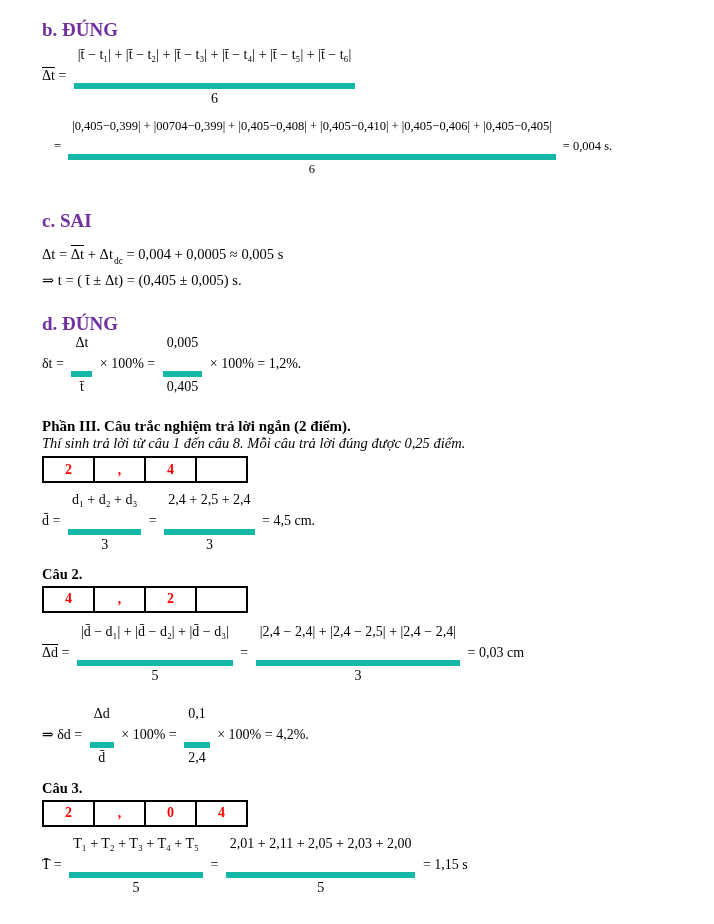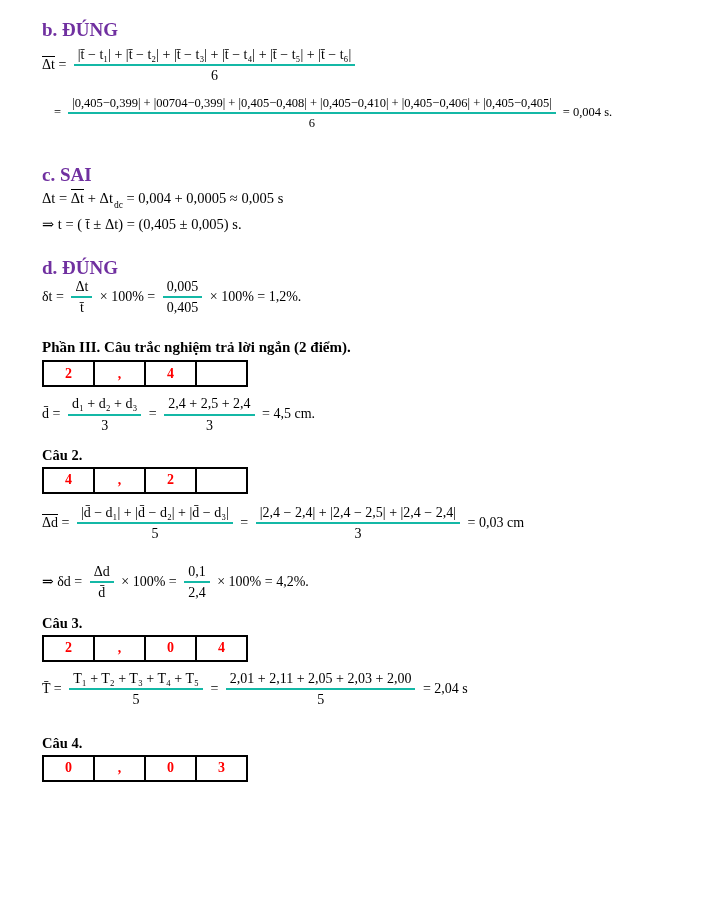--- a/index.html
+++ b/index.html
@@ -21,41 +21,41 @@
   .q-label    { font-size: 14.5px; font-weight: bold; line-height: 16px; }
 
   .formula { font-size: 14px; line-height: 1.3; white-space: nowrap; }
   .f-small { font-size: 12.5px; }
   .f-line  { font-size: 14.5px; }
 
   .frac {
     display: inline-flex; flex-direction: column; align-items: center;
     vertical-align: middle; margin: 0 4px; text-align: center;
   }
-  .frac .num { display: block; padding: 0 4px 0; border-bottom: 2px solid #14b8a6; }
+  .frac .num { display: block; padding: 0 4px 19px; border-bottom: 6px solid #14b8a6; }
   .frac .den { display: block; padding-top: 1px; }
 
   .ovl { display: inline-block; border-top: 1px solid #000; padding-top: 1px; line-height: 1.05; }
   .sub { font-size: 9.5px; vertical-align: -5px; margin-left: 1px; }
 
   .ansbox { display: flex; margin-top: 4px; }
   .cell {
     width: 49px; height: 23px;
     border: 2px solid #000; margin-left: -2px;
     display: flex; align-items: center; justify-content: center;
     font-weight: bold; font-size: 14px;
     color: var(--answer, #FF0000);
   }
   .cell:first-child { margin-left: 0; }
 
   
   .m-f1   { margin-top: 8px; }
   .m-f2   { margin-top: 10px; margin-left: 12px; }
   .m-secC { margin-top: 36px; }
-  .m-cl1  { margin-top: 6px; font-family: Liberation Serif, serif; }
+  .m-cl1  { margin-top: 16px; font-family: Liberation Serif, serif; }
   .m-cl2  { margin-top: 4px; }
   .m-secD { margin-top: 26px; }
   .m-df   { margin-top: 2px; }
   .m-p3   { margin-top: 22px; }
   .m-q    { margin-top: 12px; }
   .m-qf   { margin-top: 8px; }
   .m-q2f1 { margin-top: 10px; }
   .m-q2l2 { margin-top: 8px; }
   .m-q2l3 { margin-top: 20px; }
   .m-q4   { margin-top: 26px; }
@@ -98,20 +98,21 @@
     </span>
     <span>× 100% =</span>
     <span class="frac">
       <span class="num">0,005</span>
       <span class="den">0,405</span>
     </span>
     <span>× 100% = 1,2%.</span>
   </div>
 
   <div class="part-title m-p3">Phần III. Câu trắc nghiệm trả lời ngắn (2 điểm).</div>
+  <div class="part-sub">Thí sinh trả lời từ câu 1 đến câu 8. Mỗi câu trả lời đúng được 0,25 điểm.</div>
 
   <div class="ansbox">
     <span class="cell">2</span>
     <span class="cell">,</span>
     <span class="cell">4</span>
     <span class="cell"></span>
   </div>
   <div class="formula m-qf">
     <span>d̄ =</span>
     <span class="frac">
@@ -172,21 +173,21 @@
     <span>T̄ =</span>
     <span class="frac">
       <span class="num">T₁ + T₂ + T₃ + T₄ + T₅</span>
       <span class="den">5</span>
     </span>
     <span>=</span>
     <span class="frac">
       <span class="num">2,01 + 2,11 + 2,05 + 2,03 + 2,00</span>
       <span class="den">5</span>
     </span>
-    <span>= 2,04 s</span>
+    <span>= 1,15 s</span>
   </div>
 
   <div class="q-label m-q4">Câu 4.</div>
   <div class="ansbox">
     <span class="cell">0</span>
     <span class="cell">,</span>
     <span class="cell">0</span>
     <span class="cell">3</span>
   </div>
 

